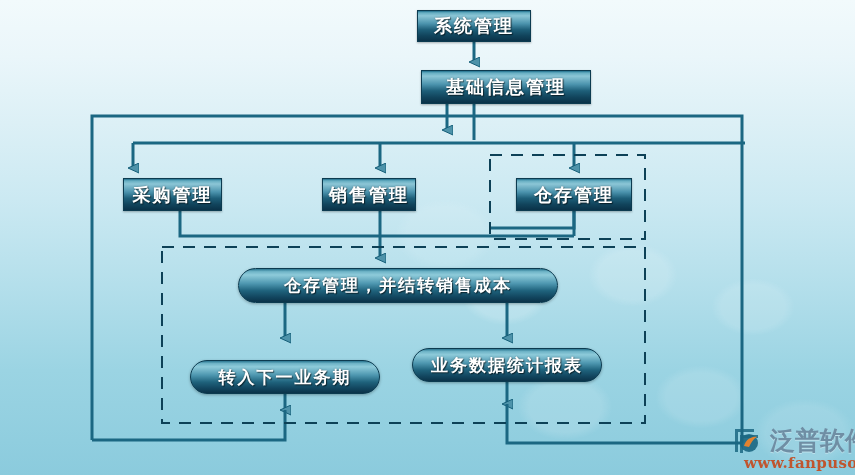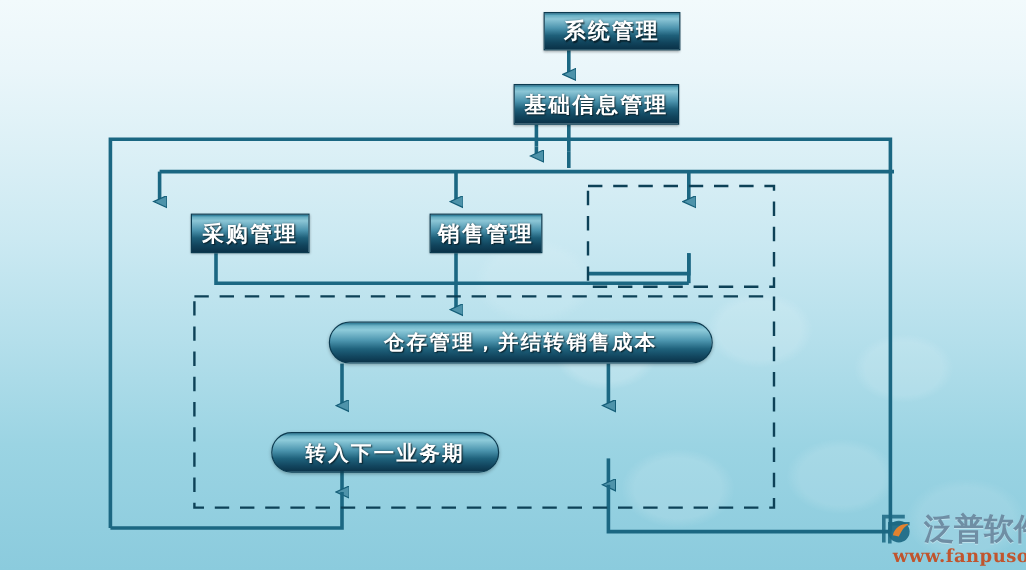--- a/index.html
+++ b/index.html
@@ -35,21 +35,20 @@
 
   
   .node {
     position: absolute;
     display: flex; align-items: center; justify-content: center;
     color: #ffffff;
     font-weight: bold;
     letter-spacing: 2px;
     text-shadow: 1px 1px 1px rgba(0,0,0,.55), 0 0 2px rgba(0,0,0,.35);
     white-space: nowrap;
-    margin-left: 36px;
   }
   .rect {
     background: linear-gradient(to bottom,
       #1f6e8c 0%, #66aec2 6%, #8cc6d6 16%, #4b93ad 42%,
       #1e5f79 62%, #11445c 82%, #0a3248 100%);
     border: 1px solid #0c3executed;
     border: 1px solid #0c3b50;
     box-shadow: 0 1px 2px rgba(0,0,0,.30);
     font-size: 18px;
   }
@@ -141,31 +140,33 @@
     </g>
 
     <g fill="none" stroke="#0d4157" stroke-width="2" stroke-dasharray="12 9">
       <rect x="490" y="155" width="155" height="84"></rect>
       <rect x="162" y="247" width="483" height="176"></rect>
     </g>
   </svg>
 
   <div class="node rect" style="left:417px; top:10px; width:114px; height:32px;">系统管理</div>
 
-  <div class="node rect" style="left:392px; top:70px; width:138px; height:34px;">基础信息管理</div>
+  <div class="node rect" style="left:421px; top:70px; width:170px; height:34px;">基础信息管理</div>
 
   <div class="node rect" style="left:123px; top:178px; width:99px; height:33px;">采购管理</div>
 
   <div class="node rect" style="left:322px; top:178px; width:94px; height:33px;">销售管理</div>
 
+  <div class="node rect" style="left:516px; top:178px; width:116px; height:33px;">仓存管理</div>
 
   <div class="node pill" style="left:238px; top:268px; width:320px; height:35px;">仓存管理，并结转销售成本</div>
 
   <div class="node pill" style="left:190px; top:360px; width:190px; height:34px;">转入下一业务期</div>
 
+  <div class="node pill" style="left:412px; top:348px; width:190px; height:34px;">业务数据统计报表</div>
 
   <div class="logo" style="left:732px; top:424px; width:120px; height:48px;">
     <svg class="mark" viewBox="0 0 34 30" xmlns="http://www.w3.org/2000/svg">
       <path d="M3,3 L22,3 L22,6 L6,6 L6,26 L3,26 Z" fill="#1b6782" opacity=".85"></path>
       <path d="M8,9 L26,9 L26,12 L11,12 L11,27 L8,27 Z" fill="#1b6782" opacity=".85"></path>
       <circle cx="17" cy="17" r="9" fill="#1b6782" opacity=".9"></circle>
       <path d="M12,20 C14,12 22,10 25,11 C21,13 19,17 17,21 Z" fill="#e2822f"></path>
     </svg>
     <div class="cn">泛普软件</div>
     <div class="url">www.fanpusoft.com</div>

